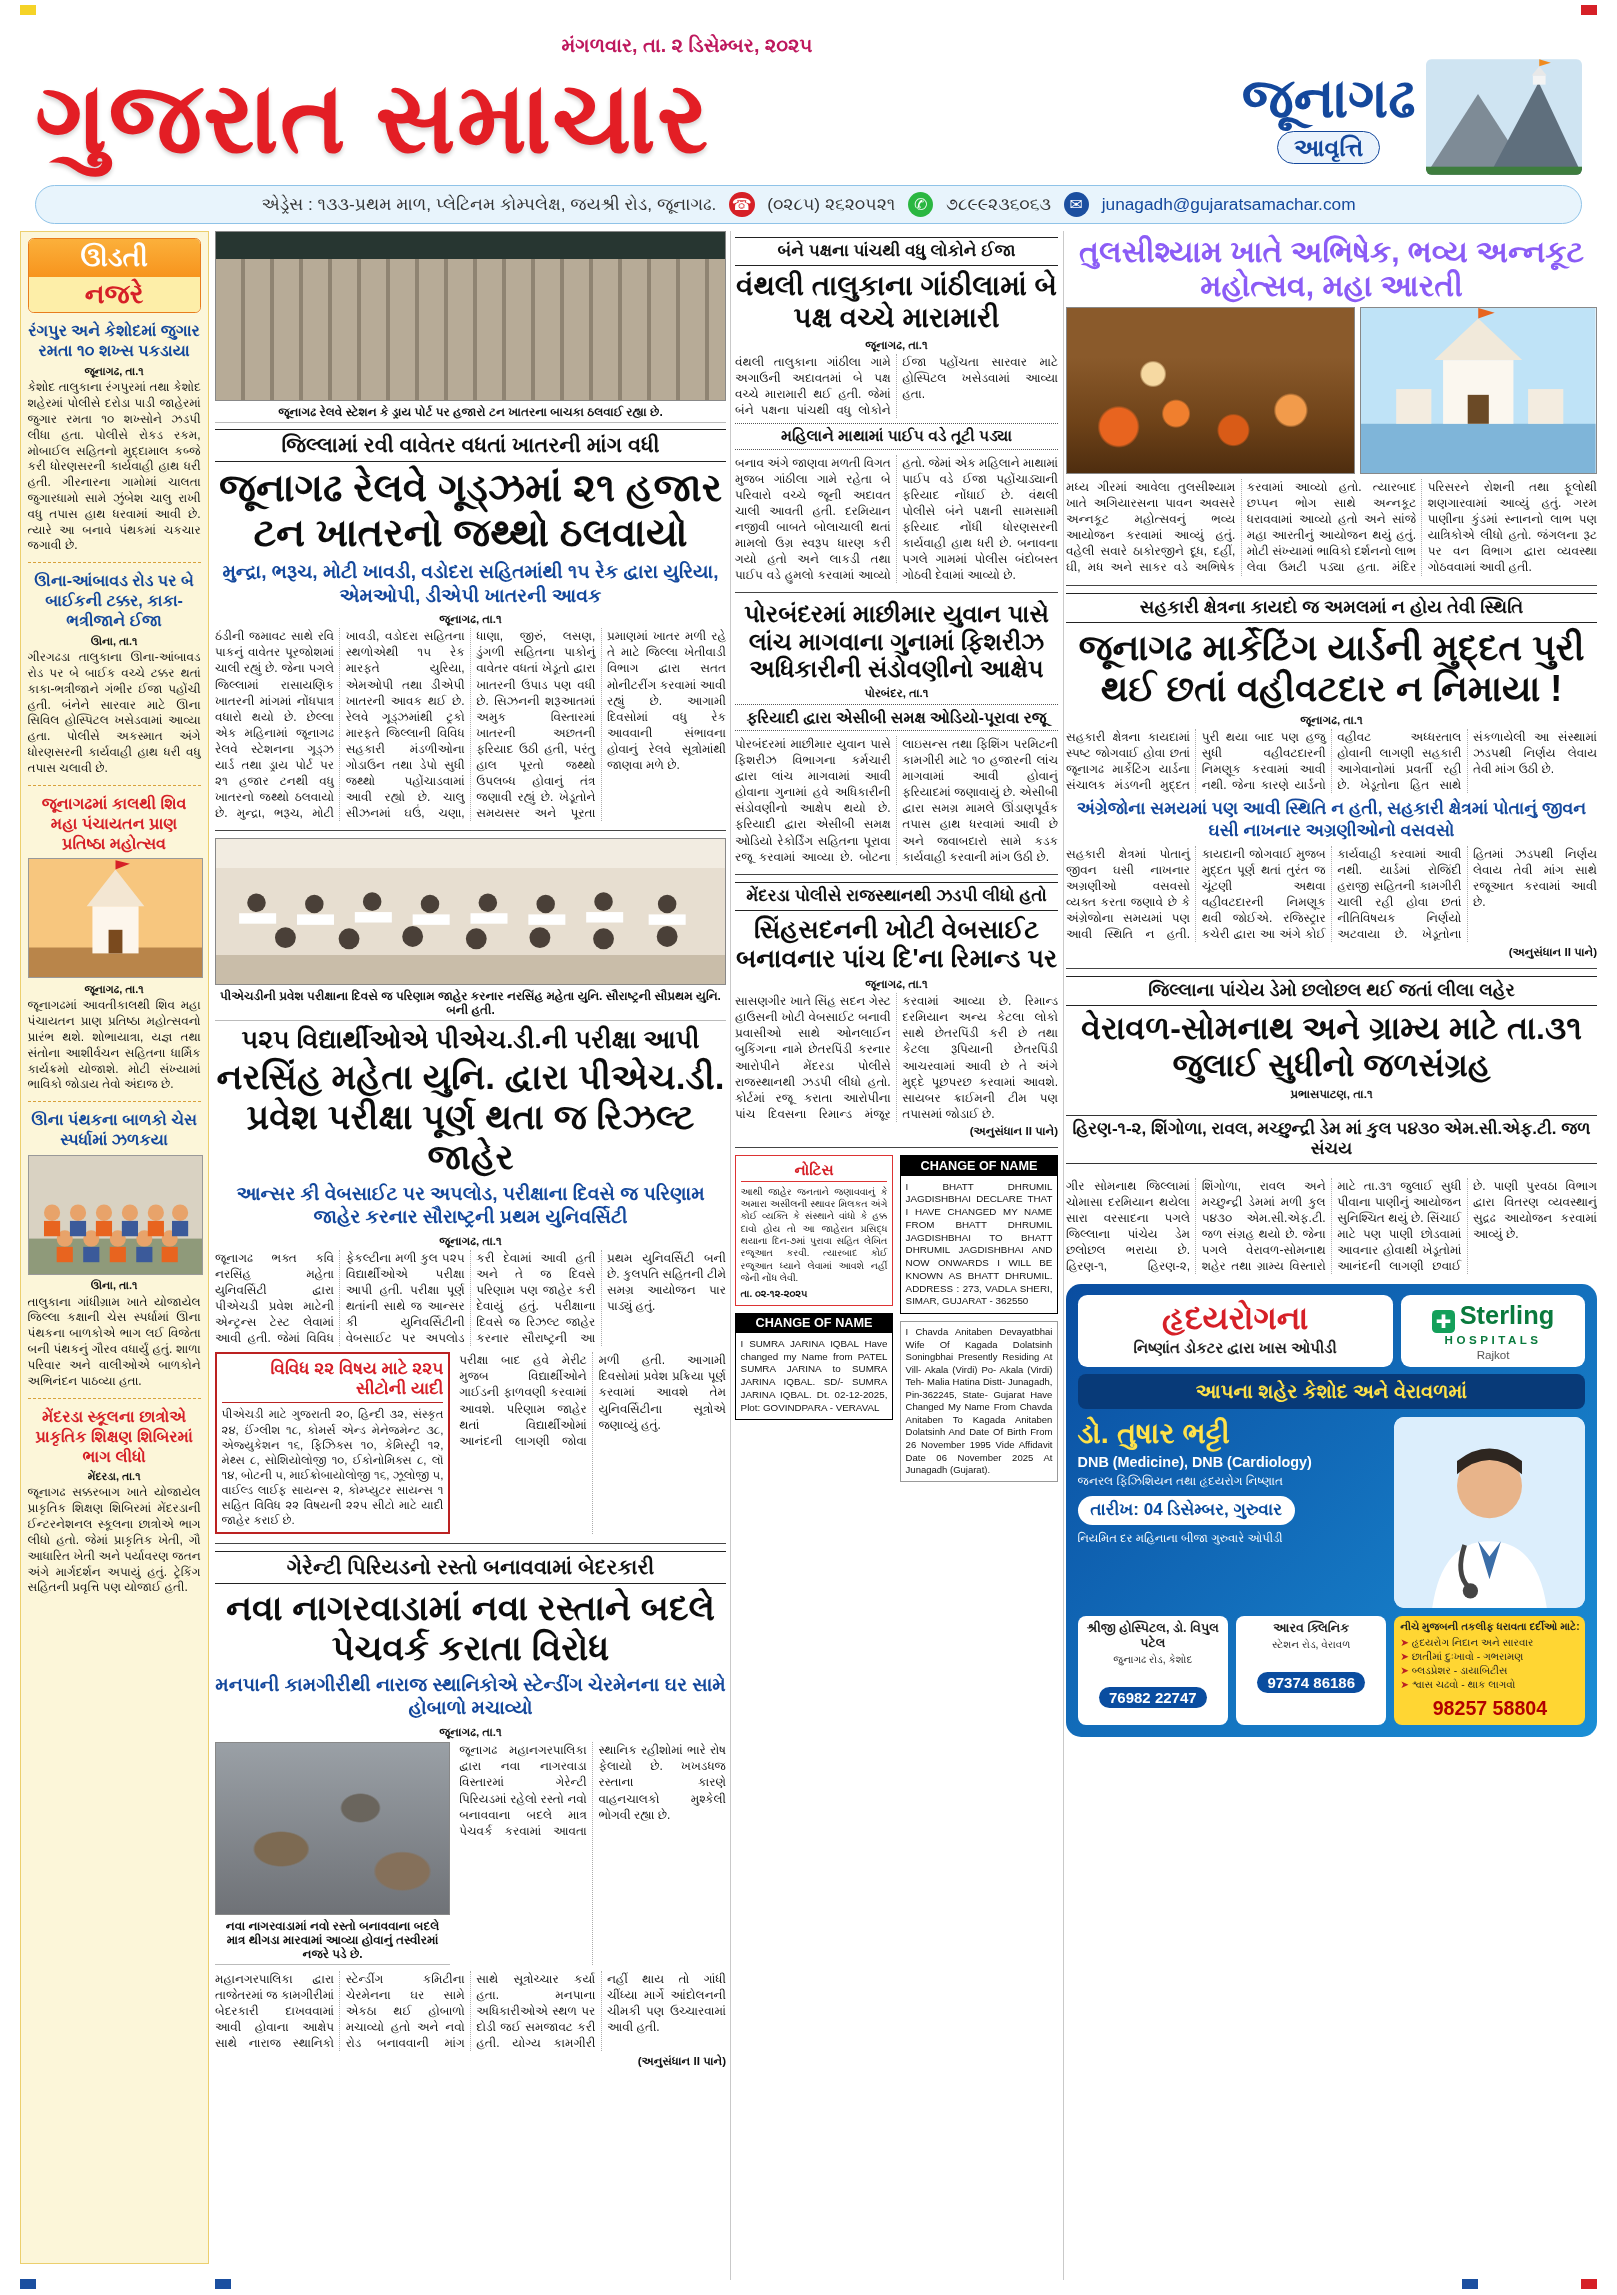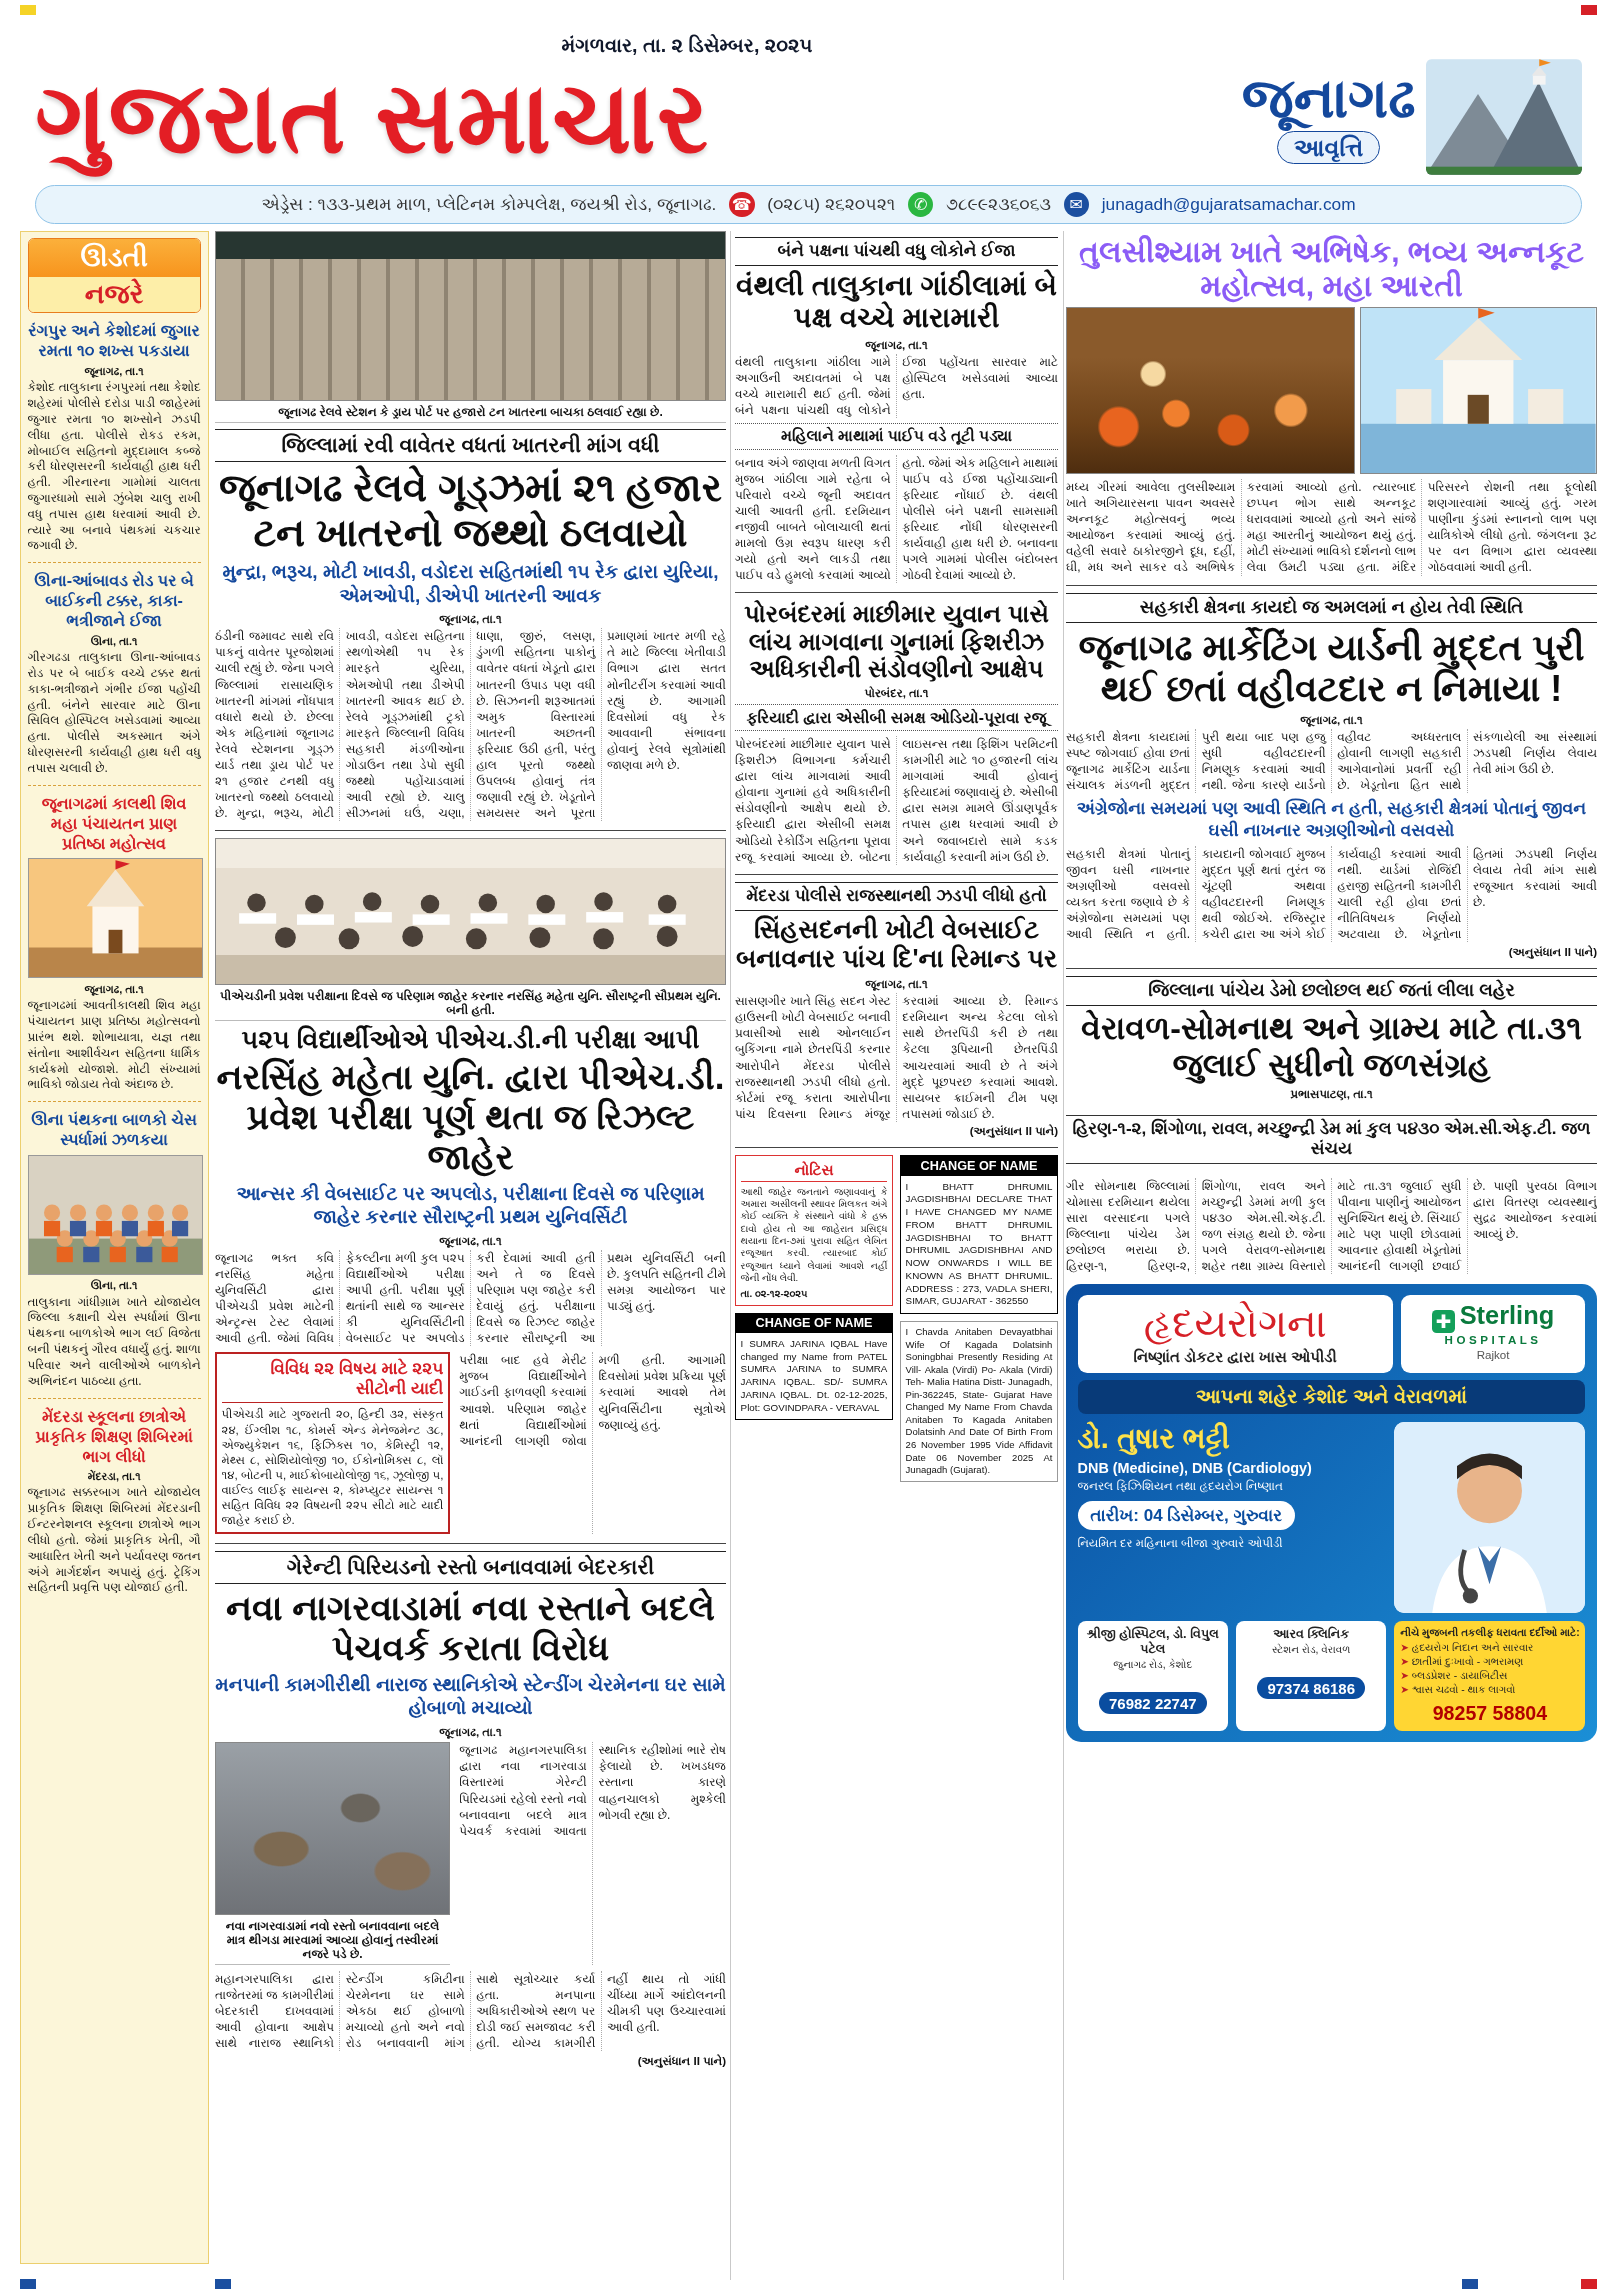--- a/index.html
+++ b/index.html
@@ -8,21 +8,21 @@
   
   .mark{position:absolute;width:16px;height:10.4px;}
   .mk-tl{left:19.6px;top:4.6px;background:#f5d327;}
   .mk-tr{right:19.6px;top:4.6px;background:#d62027;}
   .mk-bl1{left:19.6px;bottom:5.8px;background:#1b4fa0;}
   .mk-bl2{left:215px;bottom:5.8px;background:#1b4fa0;}
   .mk-br1{right:139px;bottom:5.8px;background:#1b4fa0;}
   .mk-br2{right:19.6px;bottom:5.8px;background:#d62027;}
   
   .date-line{position:absolute;top:34px;left:0;right:243px;text-align:center;
-             font-size:19.6px;font-weight:bold;color:#0f172a;}
+             font-size:19.6px;font-weight:bold;color:#be185d;}
   .masthead-row{position:absolute;top:55px;left:35px;right:35px;height:124px;display:flex;align-items:center;}
   .masthead{flex:1;font-size:99px;font-weight:800;color:#e31e25;line-height:1;
             letter-spacing:1.2px;text-shadow:0 2.9px 4.6px rgba(0,0,0,.18);white-space:nowrap;}
   .edition{display:flex;align-items:center;gap:10.4px;}
   .edition-text{text-align:center;}
   .edition-name{font-size:55px;font-weight:800;color:#14489c;line-height:1.05;}
   .edition-sub{display:inline-block;margin-top:3.5px;font-size:24px;font-weight:700;color:#14489c;
                border:1.7px solid #14489c;border-radius:17.3px;padding:1.2px 16px;background:#eaf3fc;}
   .mountain{width:156px;height:116px;border-radius:5.8px;overflow:hidden;}
   .addr-bar{position:absolute;top:185px;left:35px;right:35px;height:37px;border:1.7px solid #8fc3e8;
@@ -124,21 +124,21 @@
   .hl-c4b{font-size:32px;}
   .kick-c4{font-size:18px;}
   .sub-c4{font-size:17.3px;}
   .waterhead{font-weight:800;font-size:17px;text-align:center;border-top:1.2px solid #333;border-bottom:1.2px solid #333;
              padding:3.5px 1.2px;margin:14px 0;}
   
   .ad{margin-top:9.2px;border-radius:15px;background:linear-gradient(135deg,#0a4da0,#1b8fd6);
       padding:11.6px;box-sizing:border-box;color:#fff;}
   .ad-row1{display:flex;gap:8px;}
   .ad-title-box{flex:1;background:#fff;border-radius:9.2px;padding:7px 9.2px;text-align:center;}
-  .ad-title-red{color:#d62027;font-size:40px;font-weight:400;line-height:1.05;}
+  .ad-title-red{color:#d62027;font-size:32px;font-weight:700;line-height:1.05;}
   .ad-title-sub{color:#222;font-size:15px;font-weight:800;margin-top:3.5px;}
   .ad-brand-box{width:173px;background:#fff;border-radius:9.2px;padding:5.8px;text-align:center;color:#0a7a3d;}
   .ad-brand{font-size:25.4px;font-weight:800;}
   .ad-brand2{font-size:11.6px;font-weight:700;letter-spacing:3.5px;color:#0a7a3d;}
   .ad-city{font-size:11.6px;color:#555;margin-top:2.3px;}
   .plus{display:inline-block;width:23px;height:23px;background:#14a05a;border-radius:4.6px;color:#fff;
         font-size:18.5px;font-weight:800;line-height:23px;vertical-align:middle;margin-right:4.6px;}
   .ad-banner{margin-top:7px;background:#083a78;border-radius:8px;text-align:center;
              font-size:19.6px;font-weight:800;color:#ffe24a;padding:5.8px 0;}
   .ad-row2{display:flex;gap:9.2px;margin-top:8px;align-items:stretch;}

